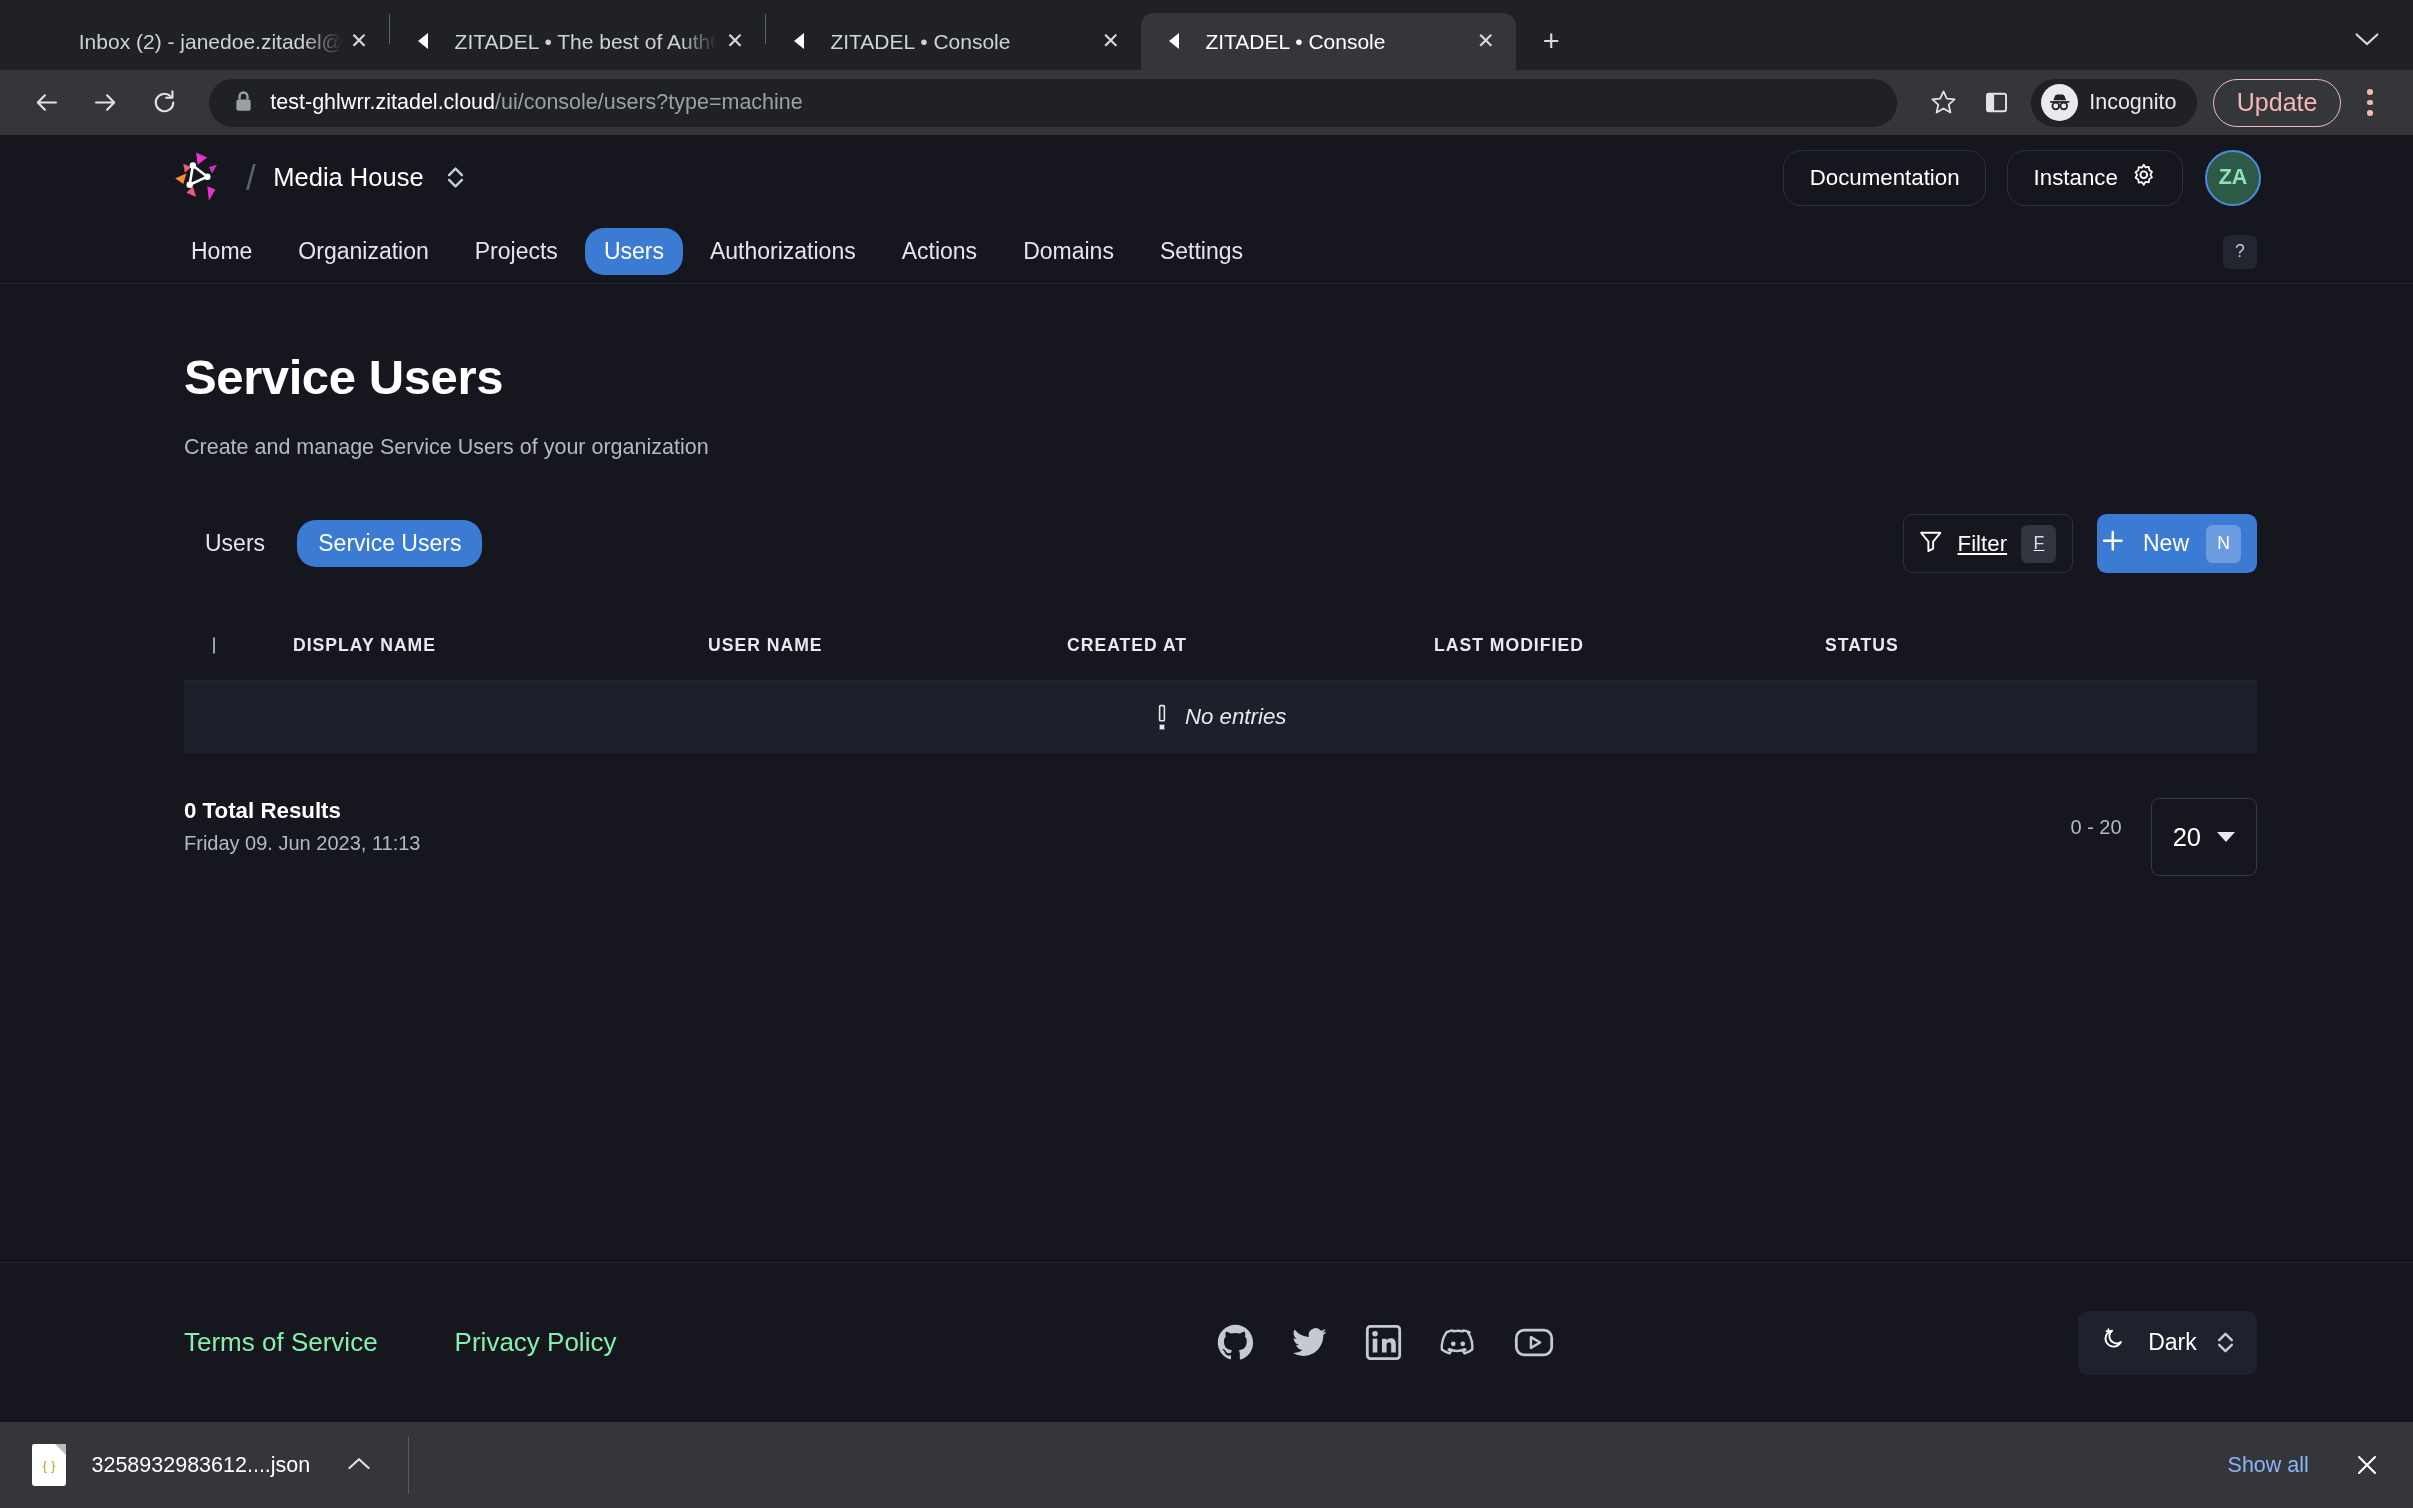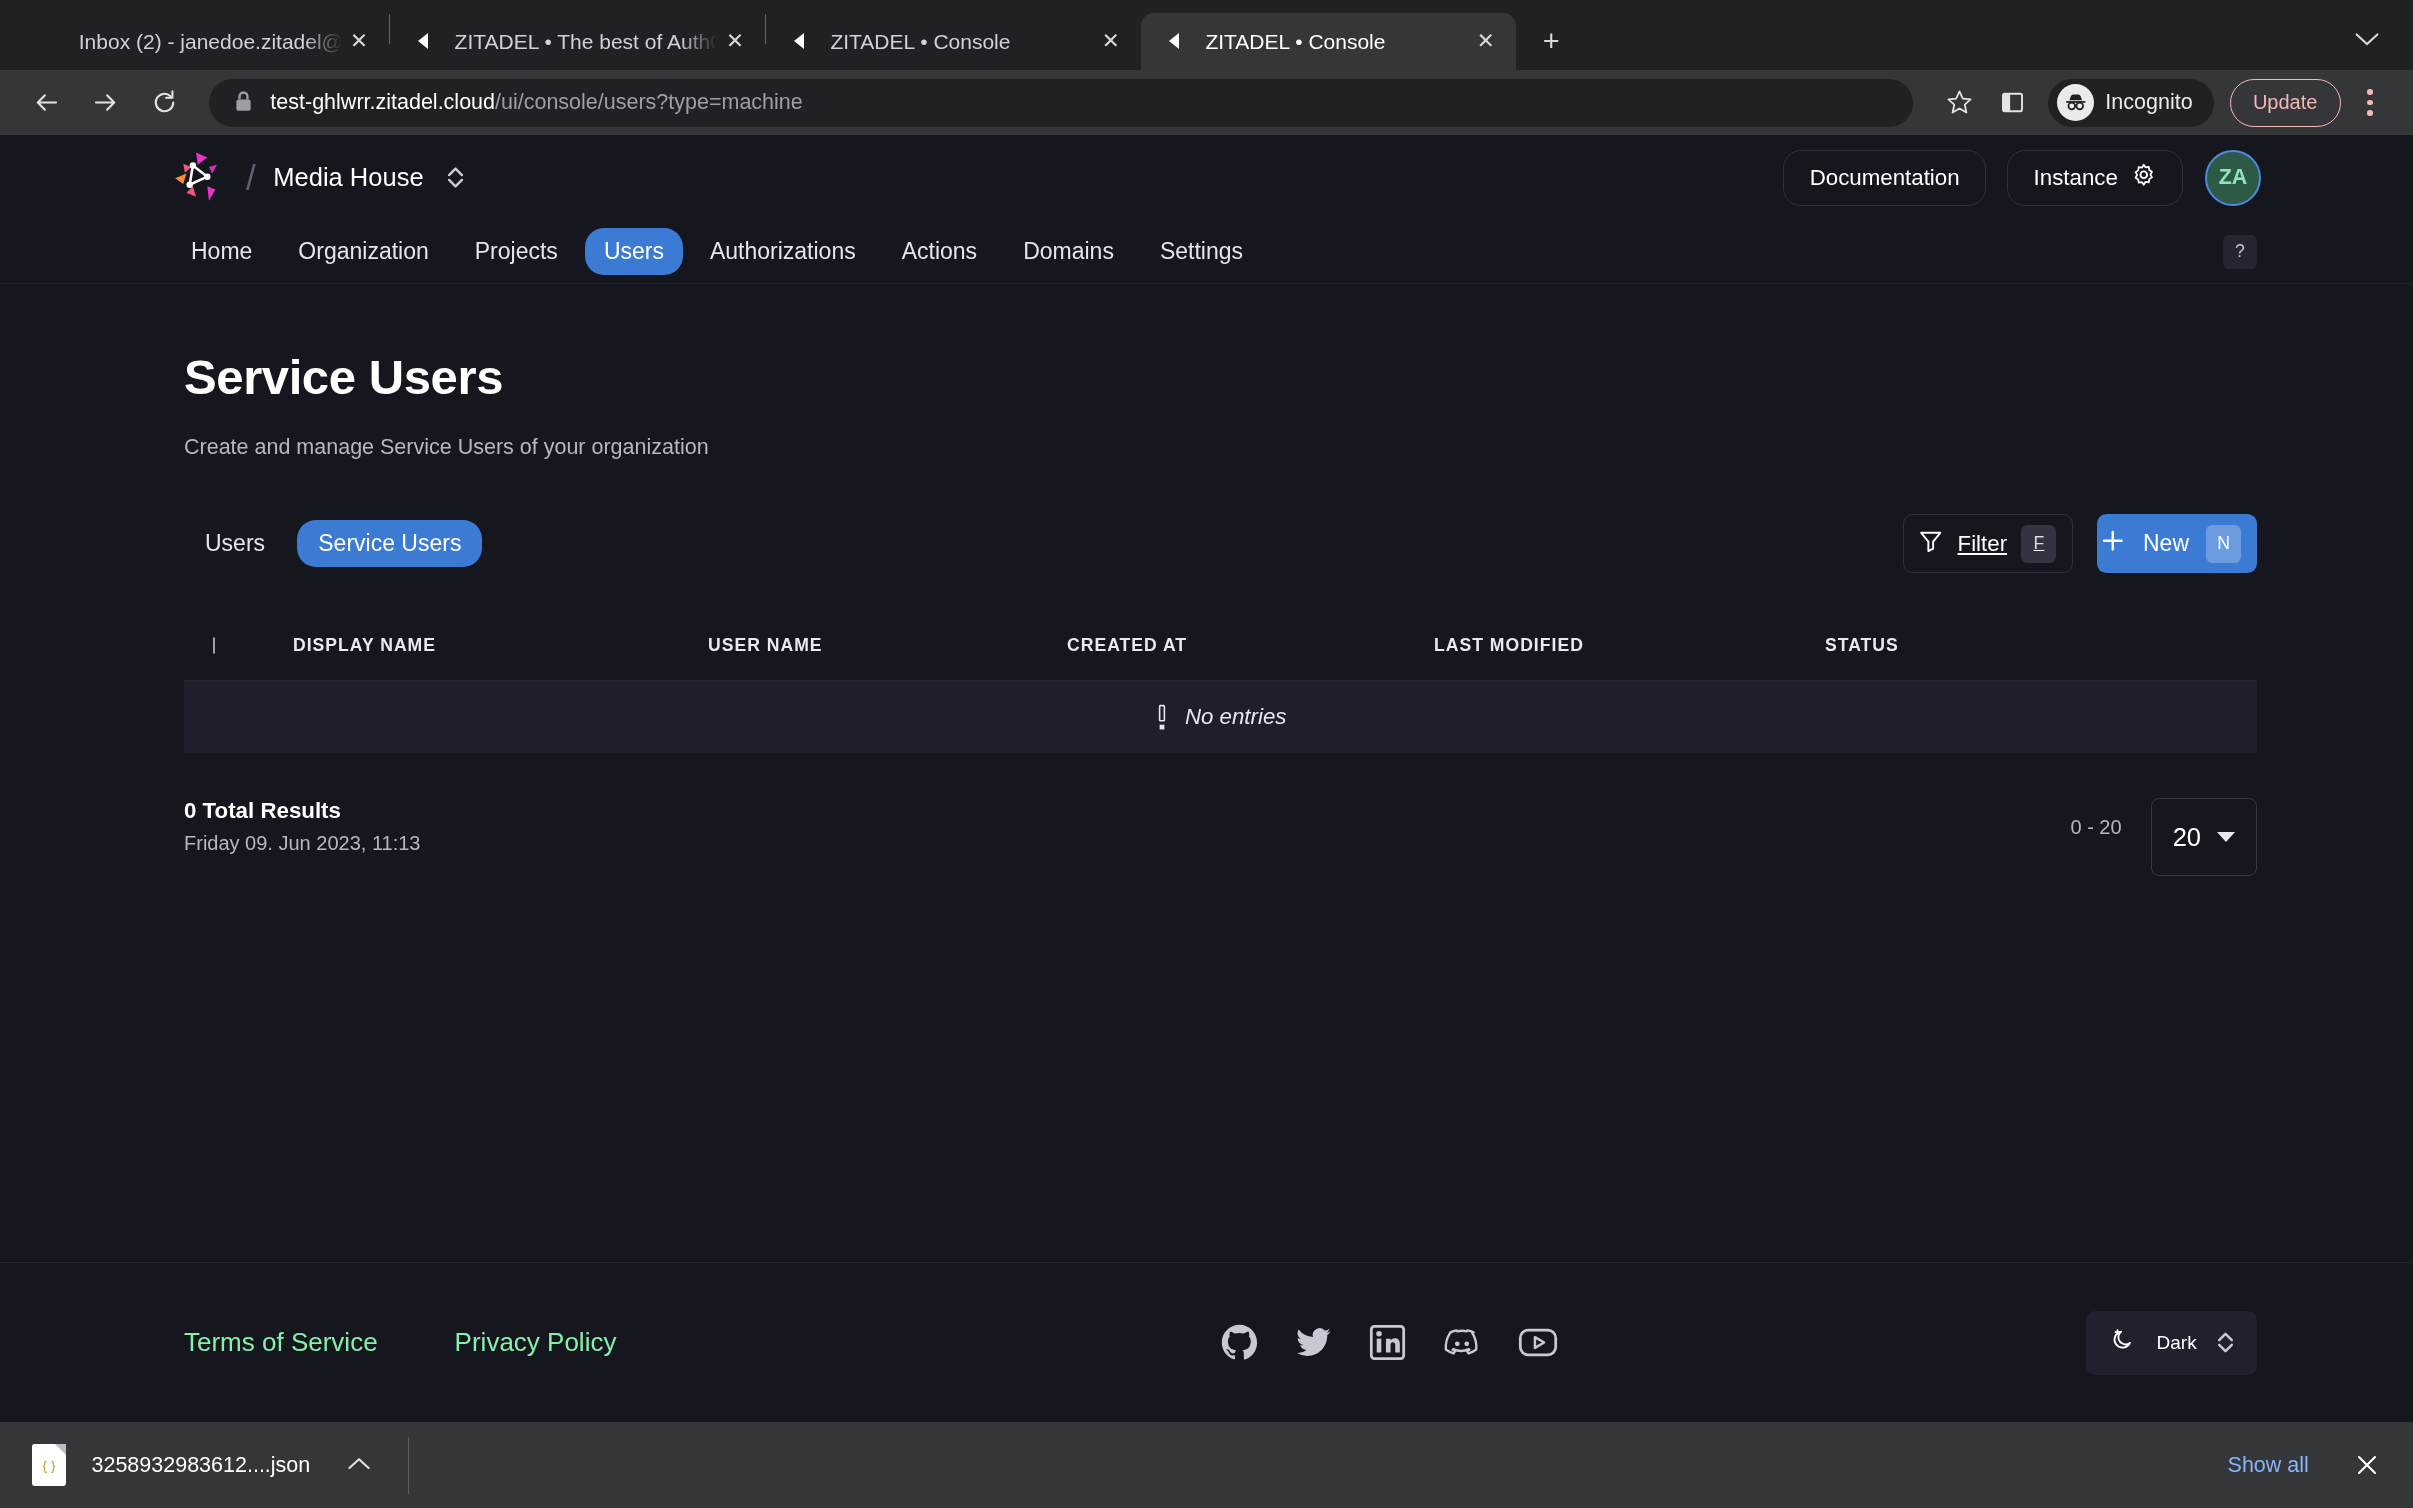--- a/index.html
+++ b/index.html
@@ -106,21 +106,21 @@
     height: 48px; border-radius: 24px; background: #202124; display: flex;
     align-items: center; padding: 0 21px 0 9.6px; margin-left: 11.2px; gap: 11.2px;
   }
   .incognito-avatar {
     width: 37px; height: 37px; border-radius: 50%; background: #e8eaed;
     display: flex; align-items: center; justify-content: center; color: #202124;
   }
   .incognito-label { font-size: 21.5px; color: #e8eaed; }
   .update-btn {
     height: 48px; border-radius: 24px; border: 1.6px solid #f2b8b5; color: #f2b8b5;
-    font-size: 20px; display: flex; align-items: center; padding: 0 22.3px;
+    font-size: 25px; display: flex; align-items: center; padding: 0 22.3px;
     margin-left: 16px;
   }
   .kebab {
     width: 42px; height: 48px; display: flex; flex-direction: column; align-items: center;
     justify-content: center; gap: 4.8px; margin-left: 8px; flex: 0 0 42px;
   }
   .kebab i { width: 5.6px; height: 5.6px; border-radius: 50%; background: #f2b8b5; display: block; }
 
   
   .page { flex: 1 1 auto; background: #16161e; display: flex; flex-direction: column; overflow: hidden; }
@@ -224,21 +224,21 @@
 
   .footer {
     height: 160px; border-top: 0.8px solid #23242f; display: flex; align-items: center;
     padding: 0 156px 0 184px; flex: 0 0 160px;
   }
   .footer-link { font-size: 26px; color: #86efac; margin-right: 77px; }
   .socials { display: flex; align-items: center; gap: 37px; }
   .social { color: #c6c9d2; display: flex; }
   .footer-spacer { flex: 1 1 auto; }
   .theme-btn {
-    height: 64px; border-radius: 9.6px; background: #1f212c; color: #fff; font-size: 19px;
+    height: 64px; border-radius: 9.6px; background: #1f212c; color: #fff; font-size: 23px;
     display: flex; align-items: center; padding: 0 22.3px; gap: 19px;
   }
   .theme-switch { display: flex; flex-direction: column; gap: 2.4px; color: #c9ccd4; }
 
   
   .downloadbar {
     height: 86px; background: #35363a; display: flex; align-items: center;
     padding: 0 24px 0 32px; flex: 0 0 86px;
   }
   .dl-file-icon {

